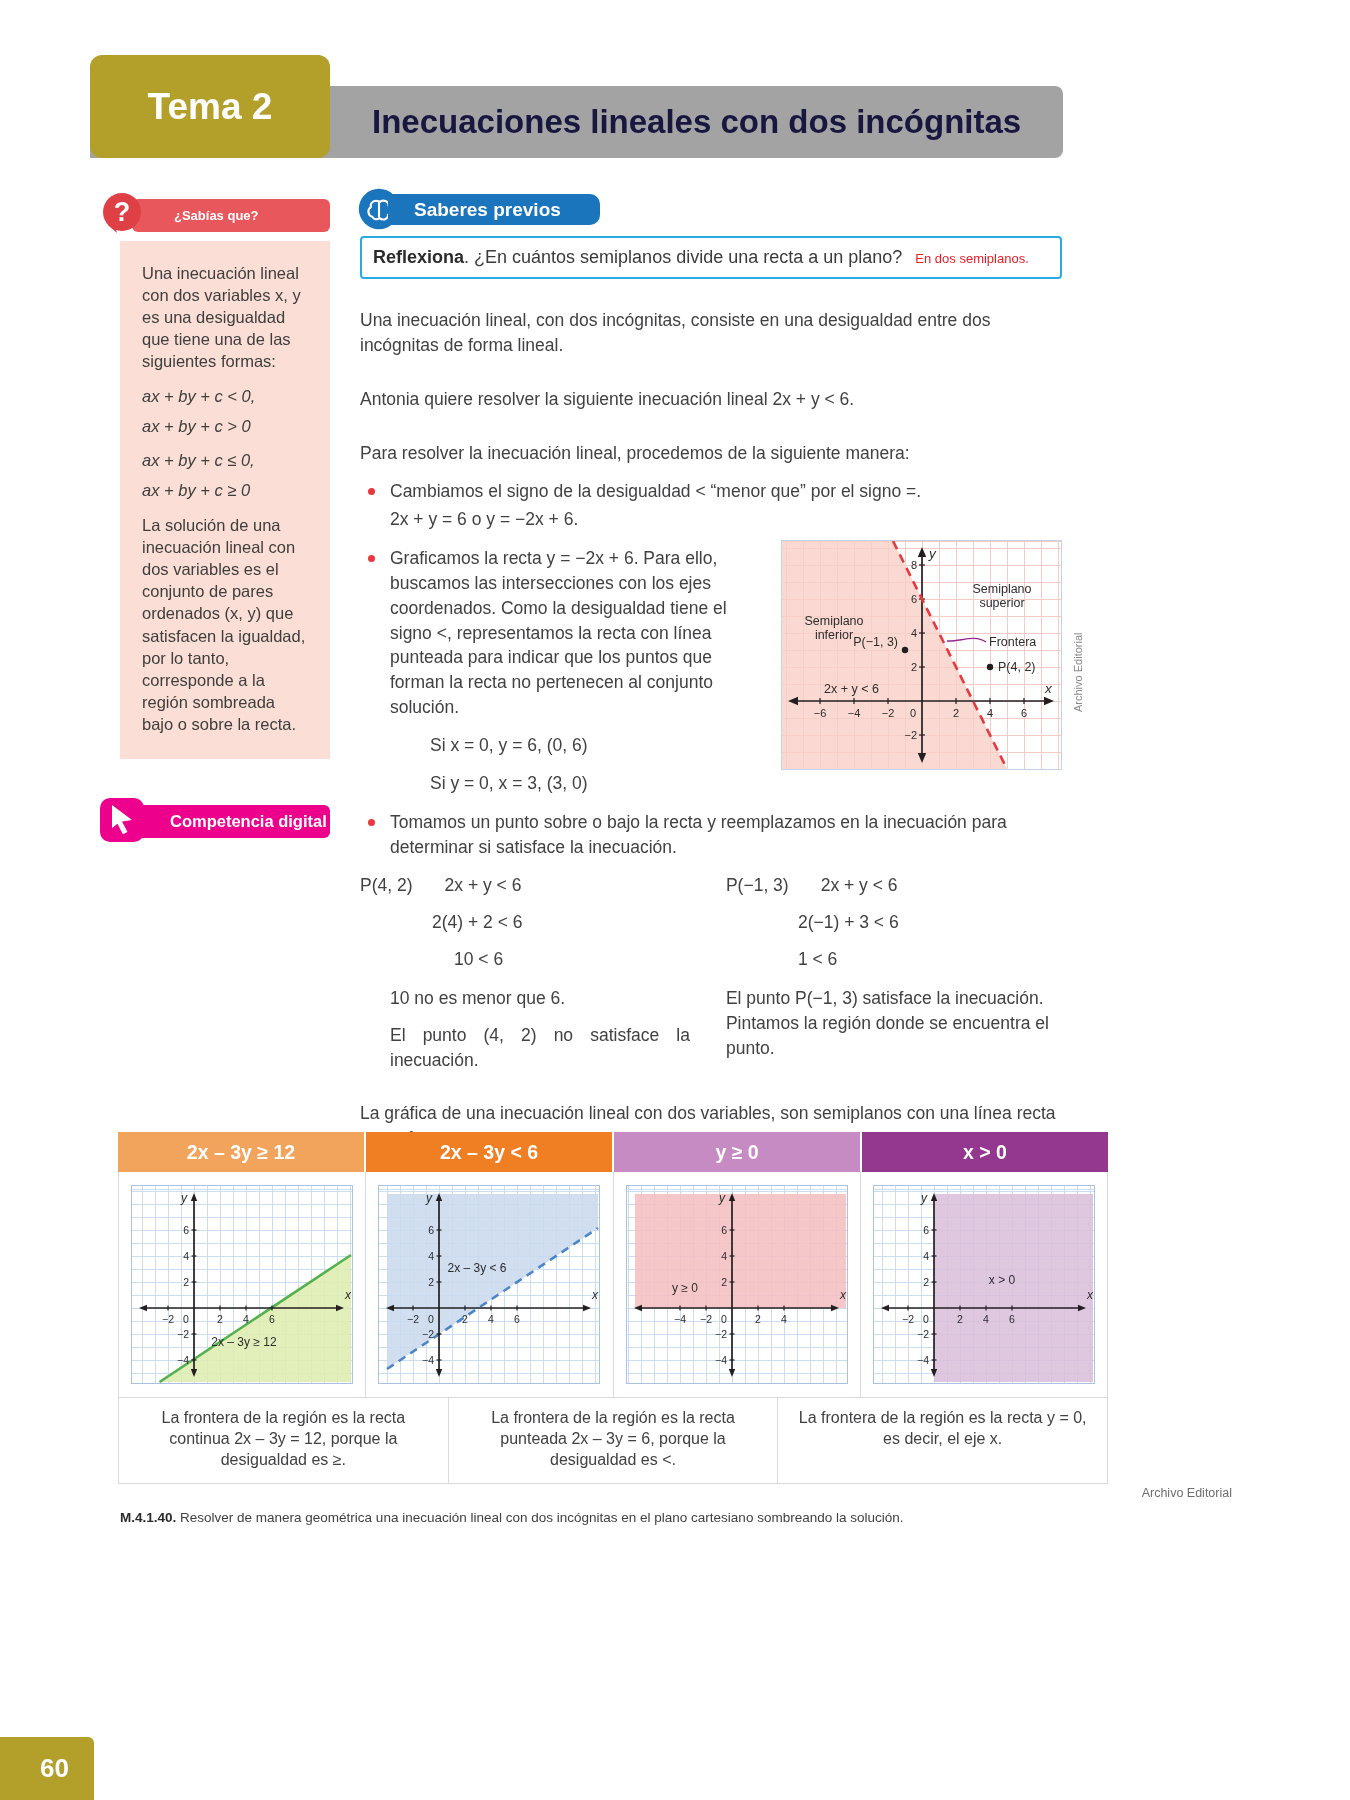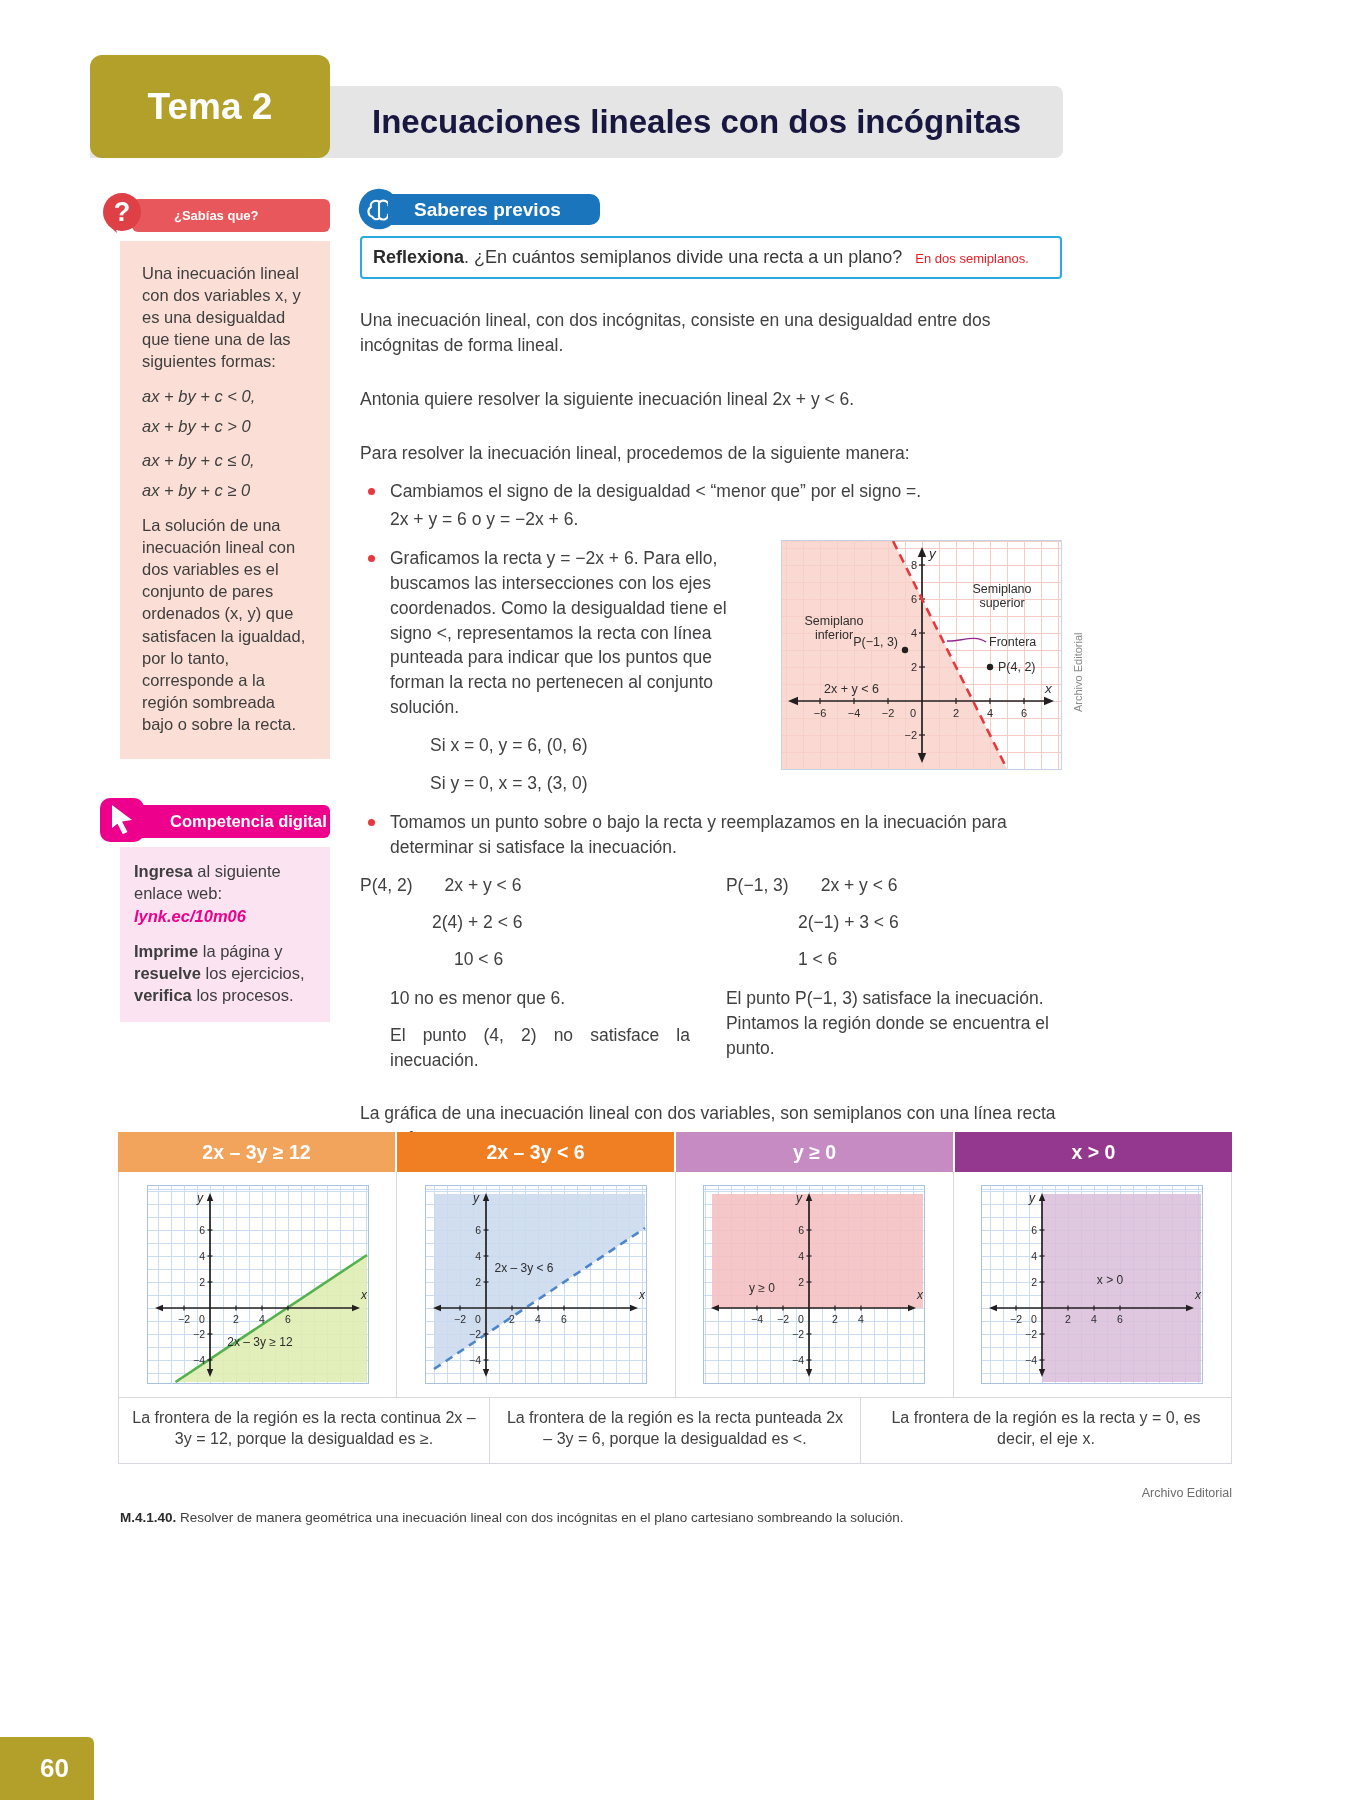--- a/index.html
+++ b/index.html
@@ -1,20 +1,20 @@
 <!DOCTYPE html>
 <html><head>
 <meta charset="utf-8">
 <style>
   html,body { margin:0; padding:0; background:#e9e9e9; }
   .page { position:relative; width:1350px; height:1800px; background:#ffffff; margin:0 auto;
           font-family:"Liberation Sans",sans-serif; color:#414042; overflow:hidden; }
 
   
-  .banner { position:absolute; left:90px; top:86px; width:973px; height:72px; background:#e5e5e5;
+  .banner { position:absolute; left:90px; top:86px; width:973px; height:72px; background:#a3a3a3;
             border-radius:0 8px 8px 0; display:flex; align-items:center; }
   .banner-title { margin-left:282px; font-size:33px; font-weight:bold; color:#17173F; }
   .tema { position:absolute; left:90px; top:55px; width:240px; height:103px; background:#B2A02B;
           border-radius:12px; display:flex; align-items:center; justify-content:center; }
   .tema span { color:#fff; font-size:37px; font-weight:bold; }
 
   
   .sidebox { position:absolute; left:120px; width:210px; }
   .box-head { position:relative; height:40px; }
   .band { position:absolute; left:12px; right:0; top:3px; height:33px; border-radius:6px;
@@ -65,21 +65,21 @@
   .cr1 { display:flex; gap:32px; }
   .cr2 { margin:12px 0 0 72px; }
   .cr3 { margin:12px 0 0 94px; }
   .cr3r { margin:12px 0 0 72px; }
   .cr4 { margin:14px 0 0 30px; }
   .cr5 { margin:12px 0 0 30px; max-width:308px; text-align:justify; }
   .crnote { margin:14px 0 0 0; max-width:362px; }
   .ejemplos { margin:12px 0 0; color:#1B75BC; font-weight:bold; font-size:18px; }
 
   
-  .extable { position:absolute; left:118px; top:1132px; width:1114px; }
+  .extable { position:absolute; left:118px; top:1132px; width:990px; }
   .exrow { display:flex; }
   .exhead { flex:1; height:40px; display:flex; align-items:center; justify-content:center;
             color:#fff; font-weight:bold; font-size:19.5px; }
   .exhead + .exhead { border-left:2px solid #fff; }
   .h1 { background:#F2A45C; } .h2 { background:#F07F24; } .h3 { background:#C78BC3; } .h4 { background:#93388E; }
   .exrow-body { border-left:1px solid #D8D8E0; border-right:1px solid #D8D8E0; }
   .excell { flex:1; display:flex; align-items:center; justify-content:center; padding:13px 0;
             background:#fff; border-right:1px solid #D8D8E0; }
   .excell:last-child { border-right:none; }
   .exrow-cap { border:1px solid #D8D8E0; }
@@ -157,25 +157,20 @@
     <div class="box-head">
       <div class="side-icon">
         <svg viewBox="0 0 52 52">
           <rect x="4" y="4" width="44" height="44" rx="10" fill="#EC008C"></rect>
           <path d="M16 11 L36 26 L26 27.5 L31.5 38 L26.8 40.3 L21.5 29.8 L16 34 Z" fill="#ffffff"></path>
         </svg>
       </div>
       <div class="band band-mag">
         <span>Competencia digital</span>
       </div>
-    </div>
-    <div class="comp-body">
-      <p><b>Ingresa</b><span> al siguiente enlace web:</span></p>
-      <p><a href="#" class="weblink">lynk.ec/10m06</a></p>
-      <p class="top"><b>Imprime</b><span> la página y </span><b>resuelve</b><span> los ejercicios, </span><b>verifica</b><span> los procesos.</span></p>
     </div>
   </aside>
 
   <main class="main">
 
     <div class="saberes-row">
       <div class="saberes-icon">
         <svg viewBox="0 0 52 52">
           <circle cx="26" cy="26" r="21" fill="#1B75BC"></circle>
           <g fill="none" stroke="#ffffff" stroke-width="2.2" stroke-linecap="round">

